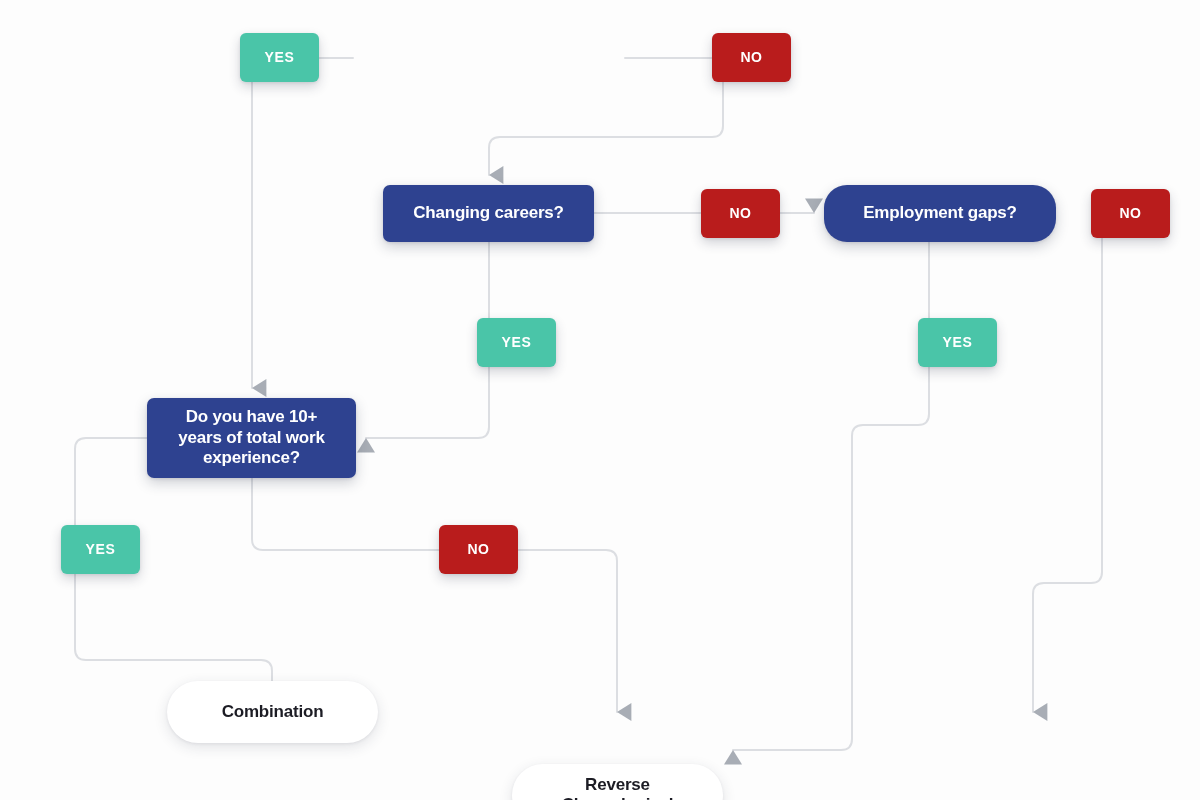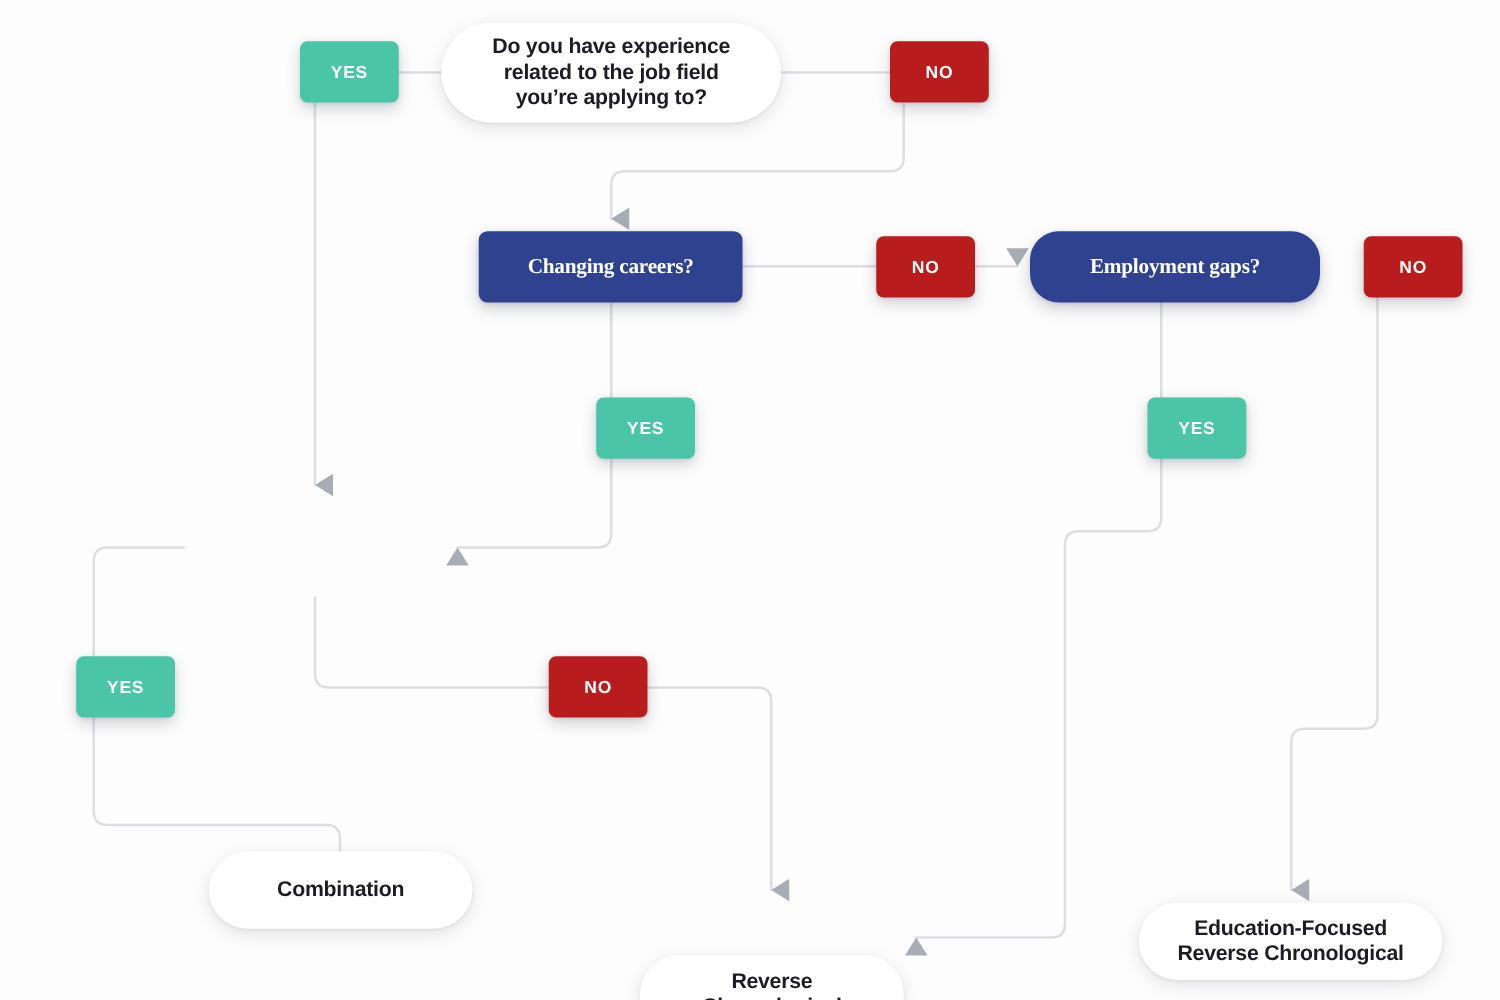--- a/index.html
+++ b/index.html
@@ -38,21 +38,20 @@
   }
   
   .decision {
     background: #2e4290;
     border-radius: 7px;
     color: #ffffff;
     font-weight: bold;
     font-size: 17px;
     letter-spacing: -0.2px;
     box-shadow: 0 5px 13px rgba(38,45,70,0.22), 0 1px 3px rgba(38,45,70,0.12);
-    font-family: Liberation Serif, serif;
   }
   
   .badge {
     border-radius: 6px;
     color: #ffffff;
     font-weight: bold;
     font-size: 14px;
     letter-spacing: 0.6px;
     box-shadow: 0 5px 12px rgba(38,45,70,0.20), 0 1px 3px rgba(38,45,70,0.10);
     margin-left: 28px;
@@ -76,48 +75,44 @@
         <path d="M 625 58 L 712 58 Q 723 58 723 69 L 723 126 Q 723 137 712 137 L 500 137 Q 489 137 489 148 L 489 175" marker-end="url(#arrow-down)"></path>
         <path d="M 594 213 L 814 213" marker-end="url(#arrow-down)"></path>
         <path d="M 489 242 L 489 427 Q 489 438 478 438 L 366 438" marker-end="url(#arrow-down)"></path>
         <path d="M 1102 238 L 1102 572 Q 1102 583 1091 583 L 1044 583 Q 1033 583 1033 594 L 1033 712" marker-end="url(#arrow-down)"></path>
         <path d="M 929 242 L 929 414 Q 929 425 918 425 L 863 425 Q 852 425 852 436 L 852 739 Q 852 750 841 750 L 733 750" marker-end="url(#arrow-down)"></path>
         <path d="M 147 438 L 86 438 Q 75 438 75 449 L 75 649 Q 75 660 86 660 L 261 660 Q 272 660 272 671 L 272 712" marker-end="url(#arrow-down)"></path>
         <path d="M 252 478 L 252 539 Q 252 550 263 550 L 606 550 Q 617 550 617 561 L 617 712" marker-end="url(#arrow-down)"></path>
       </g>
   </svg>
 
-  <div class="node pill" style="left:353px; top:18px; width:272px; height:80px;">
-    <span>Do you have experience
-related to the job field
-you’re applying to?</span>
-  </div>
 
   <div class="node decision" style="left:383px; top:185px; width:211px; height:57px;">
     <span>Changing careers?</span>
   </div>
 
   <div class="node decision" style="left:824px; top:185px; width:232px; height:57px;border-radius:23px;">
     <span>Employment gaps?</span>
   </div>
 
+  <div class="node decision" style="left:147px; top:398px; width:209px; height:80px;">
+    <span>Do you have 10+
+years of total work
+experience?</span>
+  </div>
 
   <div class="node pill" style="left:167px; top:681px; width:211px; height:62px;">
     <span>Combination</span>
   </div>
 
   <div class="node pill" style="left:512px; top:764px; width:211px; height:62px;">
     <span>Reverse
 Chronological</span>
   </div>
 
-  <div class="node pill" style="left:911px; top:722px; width:243px; height:62px;">
-    <span>Education-Focused
-Reverse Chronological</span>
-  </div>
 
   <div id="badge-layer">
       <div class="node badge badge-yes" style="left: 212px; top: 33px; width: 79px; height: 49px;"><span>YES</span></div>
       <div class="node badge badge-no" style="left: 684px; top: 33px; width: 79px; height: 49px;"><span>NO</span></div>
       <div class="node badge badge-no" style="left: 673px; top: 189px; width: 79px; height: 49px;"><span>NO</span></div>
       <div class="node badge badge-no" style="left: 1063px; top: 189px; width: 79px; height: 49px;"><span>NO</span></div>
       <div class="node badge badge-yes" style="left: 449px; top: 318px; width: 79px; height: 49px;"><span>YES</span></div>
       <div class="node badge badge-yes" style="left: 890px; top: 318px; width: 79px; height: 49px;"><span>YES</span></div>
       <div class="node badge badge-yes" style="left: 33px; top: 525px; width: 79px; height: 49px;"><span>YES</span></div>
       <div class="node badge badge-no" style="left: 411px; top: 525px; width: 79px; height: 49px;"><span>NO</span></div>

